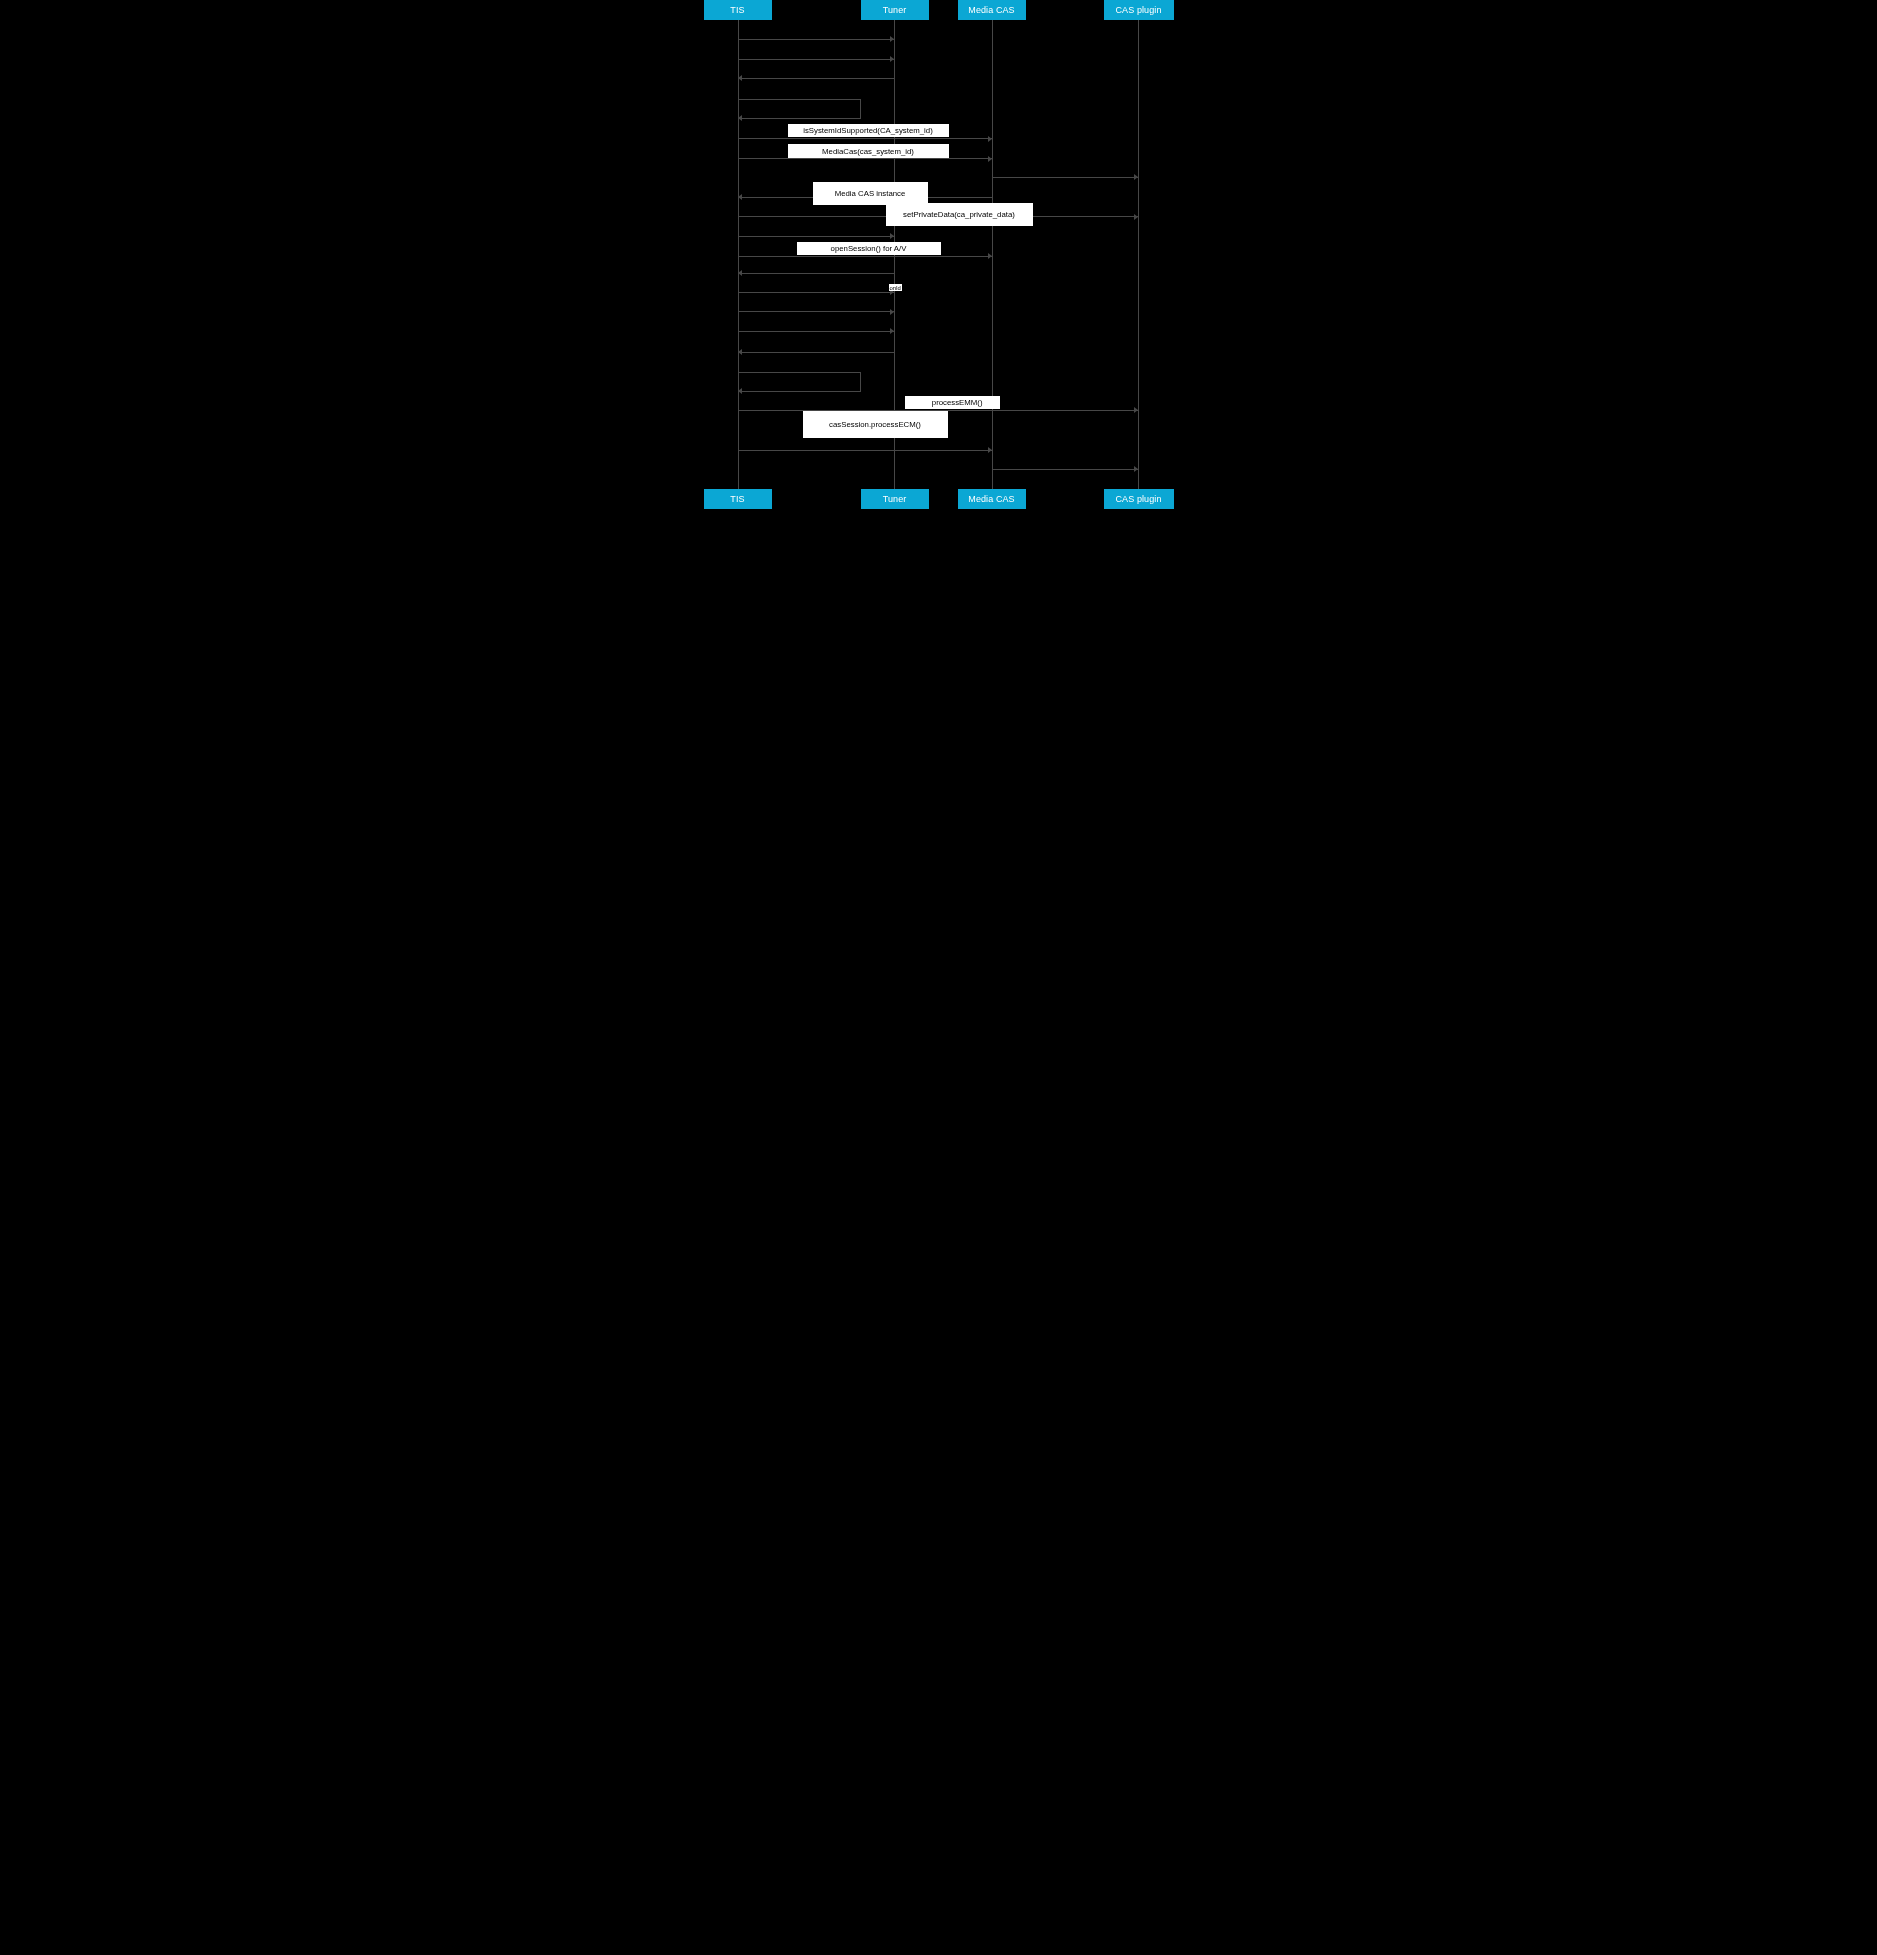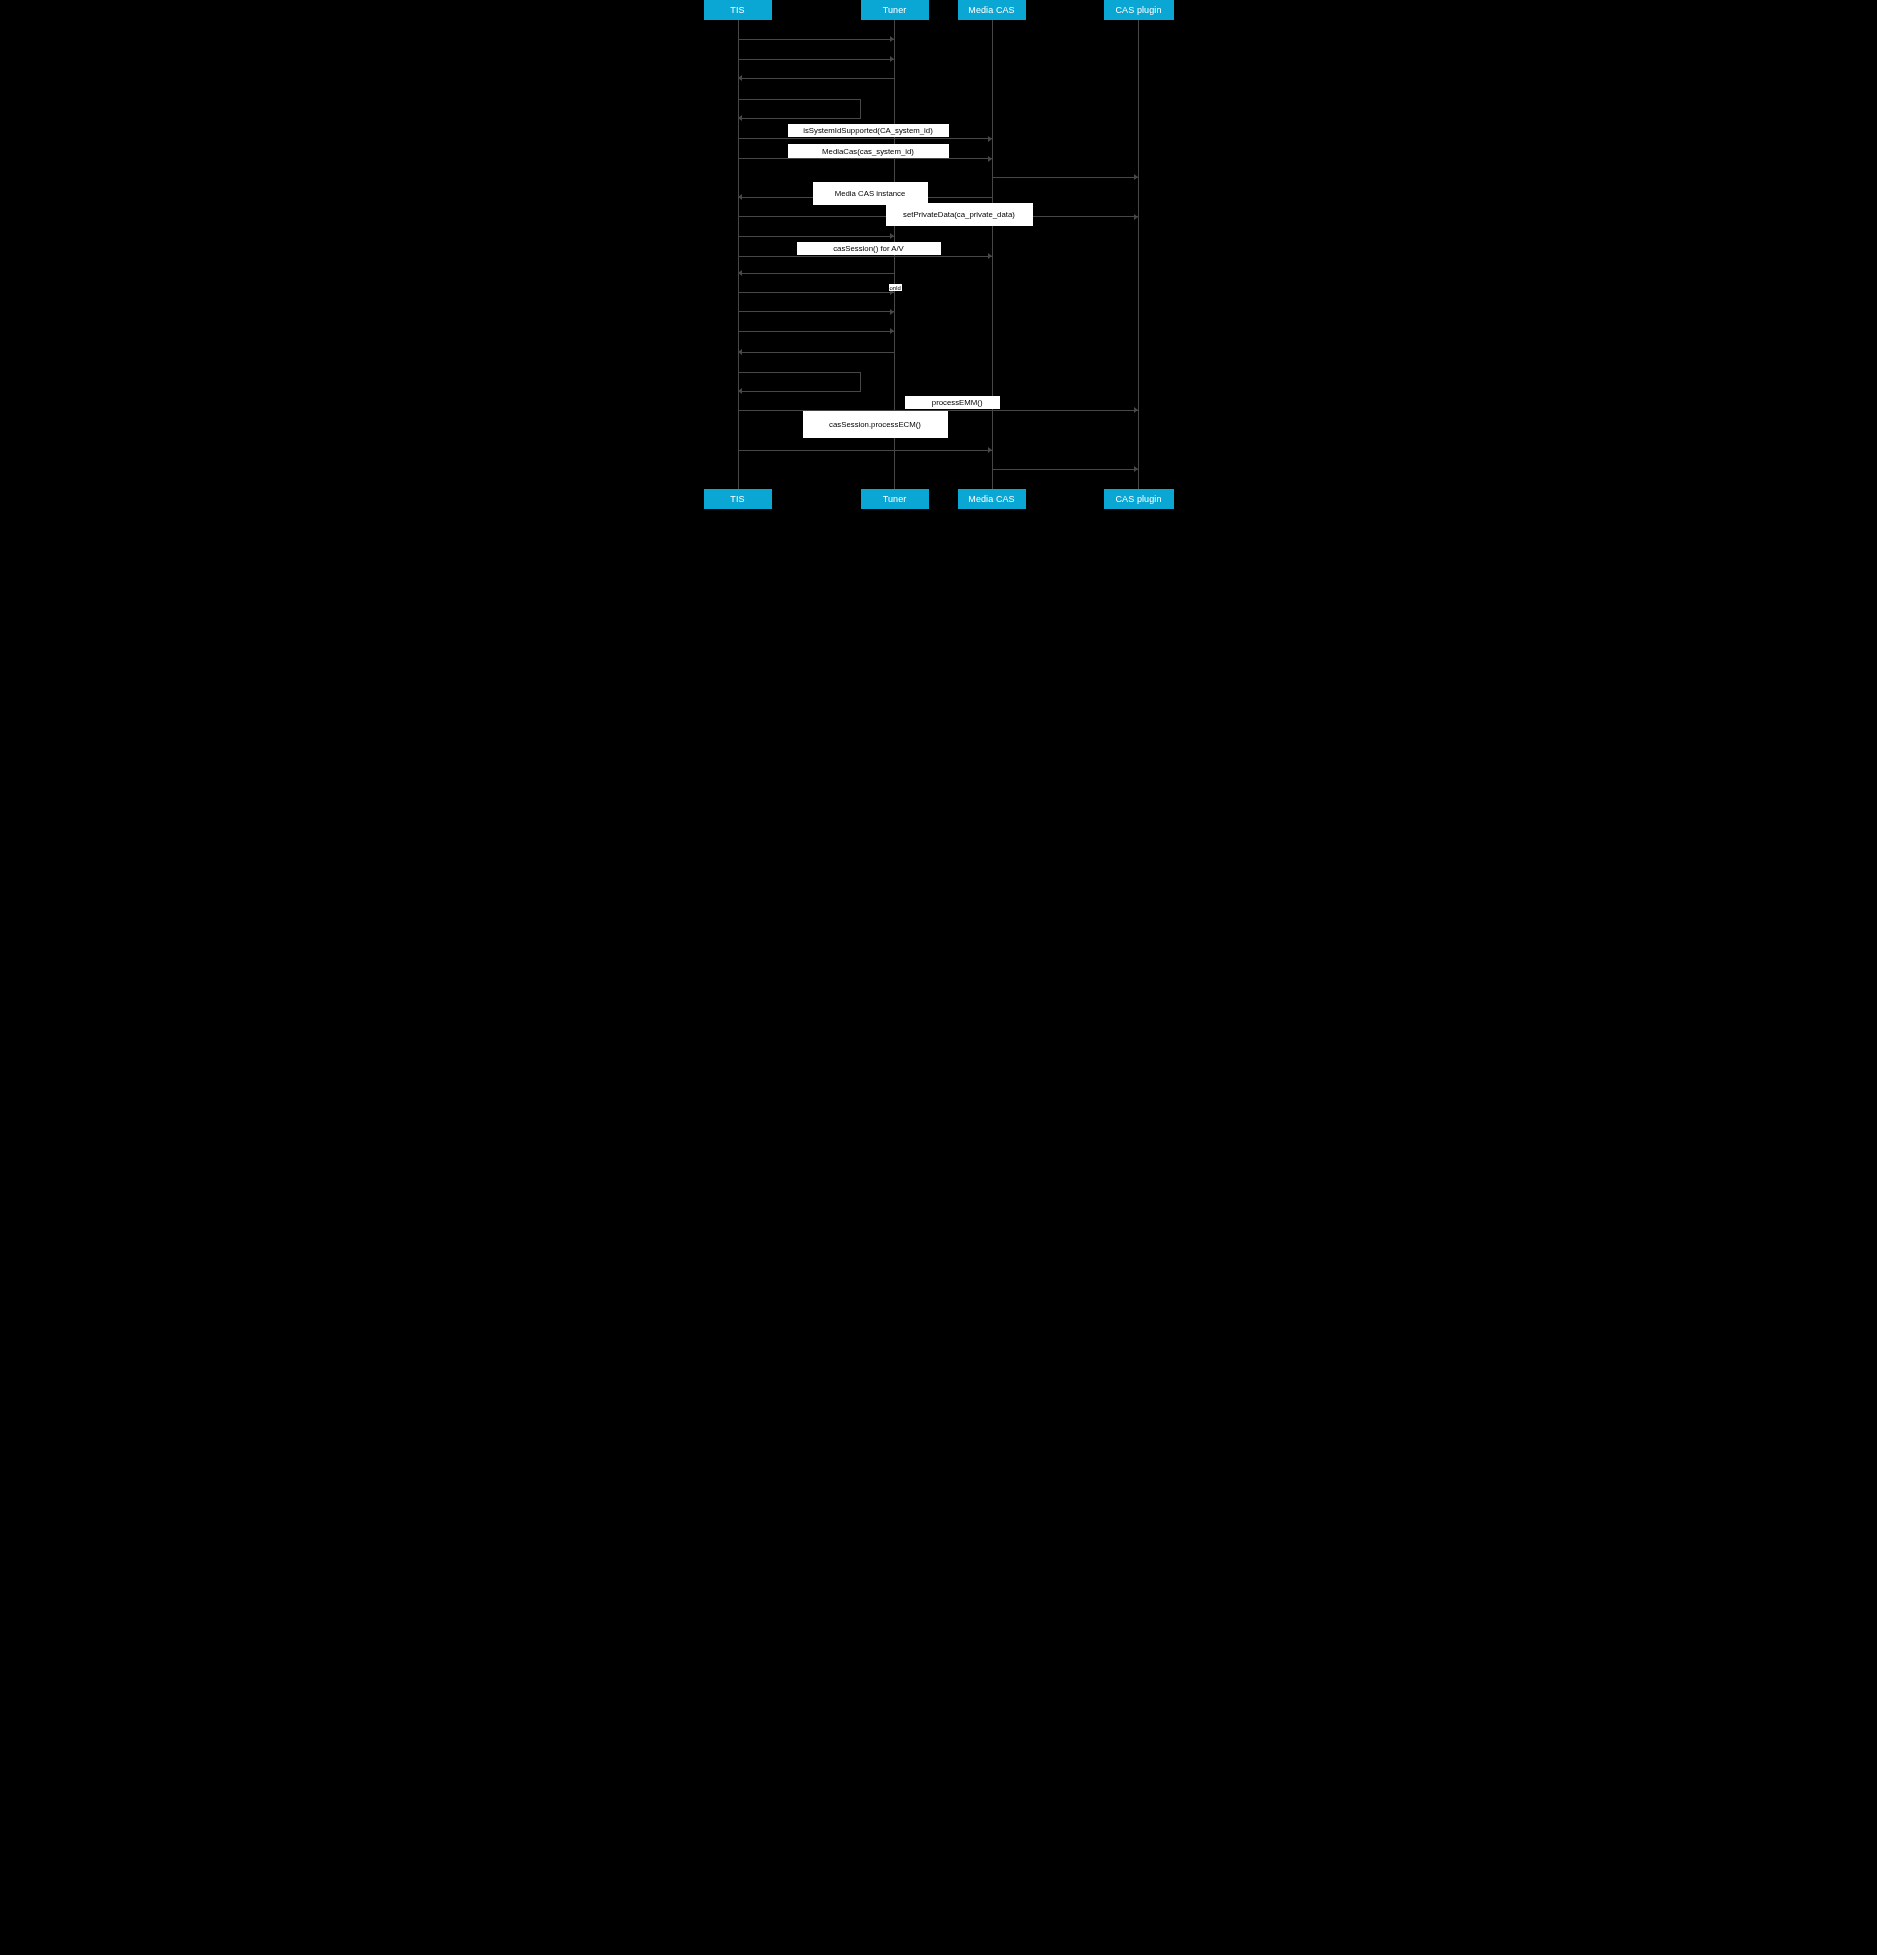--- a/index.html
+++ b/index.html
@@ -78,21 +78,21 @@
       <div class="msg-line" style="left: 34px; top: 197px; width: 254px;"></div>
       <div class="arrowhead left" style="top: 194px; left: 34px;"></div>
       <div class="msg-label" style="left: 109px; top: 182px; width: 115px; height: 23px;">Media CAS instance</div>
       <div class="msg-line" style="left: 34px; top: 216px; width: 400px;"></div>
       <div class="arrowhead right" style="top: 214px; left: 430px;"></div>
       <div class="msg-label" style="left: 182px; top: 203px; width: 147px; height: 23px;">setPrivateData(ca_private_data)</div>
       <div class="msg-line" style="left: 34px; top: 236px; width: 156px;"></div>
       <div class="arrowhead right" style="top: 233px; left: 186px;"></div>
       <div class="msg-line" style="left: 34px; top: 256px; width: 254px;"></div>
       <div class="arrowhead right" style="top: 253px; left: 284px;"></div>
-      <div class="msg-label" style="left: 93px; top: 242px; width: 144px; height: 13.3px;">casSession() for A/V</div>
+      <div class="msg-label" style="left: 93px; top: 242px; width: 144px; height: 13.3px;">openSession() for A/V</div>
       <div class="msg-line" style="left: 34px; top: 273px; width: 156px;"></div>
       <div class="arrowhead left" style="top: 270px; left: 34px;"></div>
       <div class="msg-line" style="left: 34px; top: 292px; width: 156px;"></div>
       <div class="arrowhead right" style="top: 289px; left: 186px;"></div>
       <div class="msg-label small" style="left: 185px; top: 284px; width: 13.3px; height: 7.4px;">onId</div>
       <div class="msg-line" style="left: 34px; top: 311px; width: 156px;"></div>
       <div class="arrowhead right" style="top: 309px; left: 186px;"></div>
       <div class="msg-line" style="left: 34px; top: 331px; width: 156px;"></div>
       <div class="arrowhead right" style="top: 328px; left: 186px;"></div>
       <div class="msg-line" style="left: 34px; top: 352px; width: 156px;"></div>

